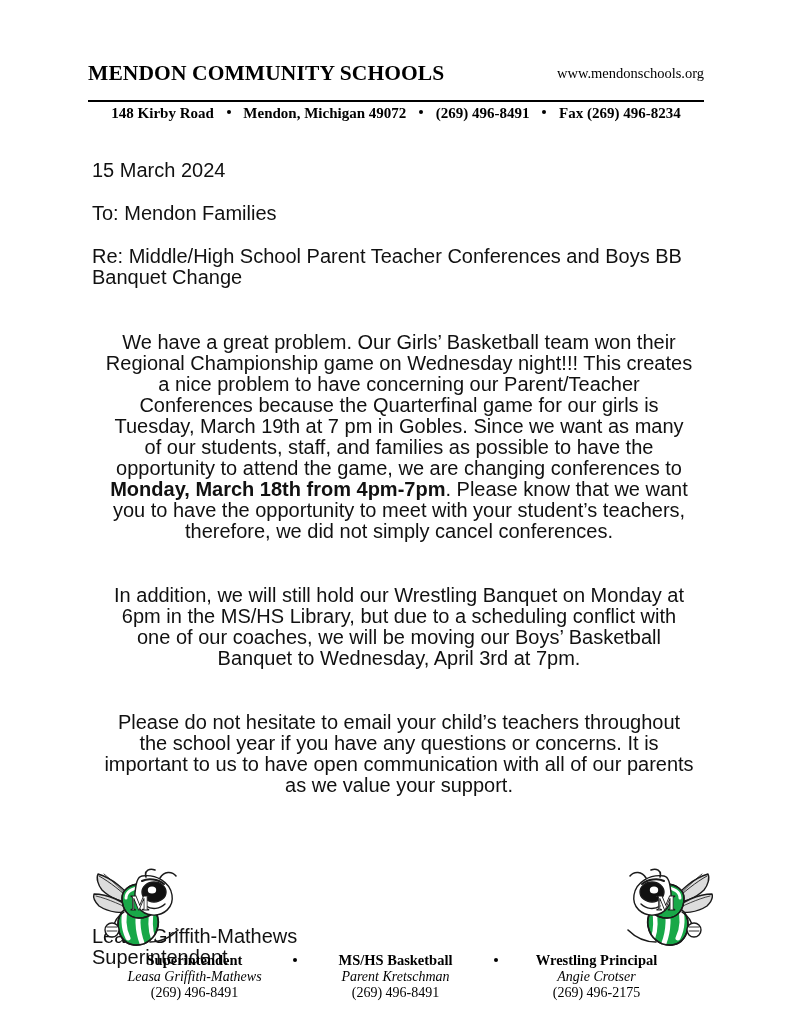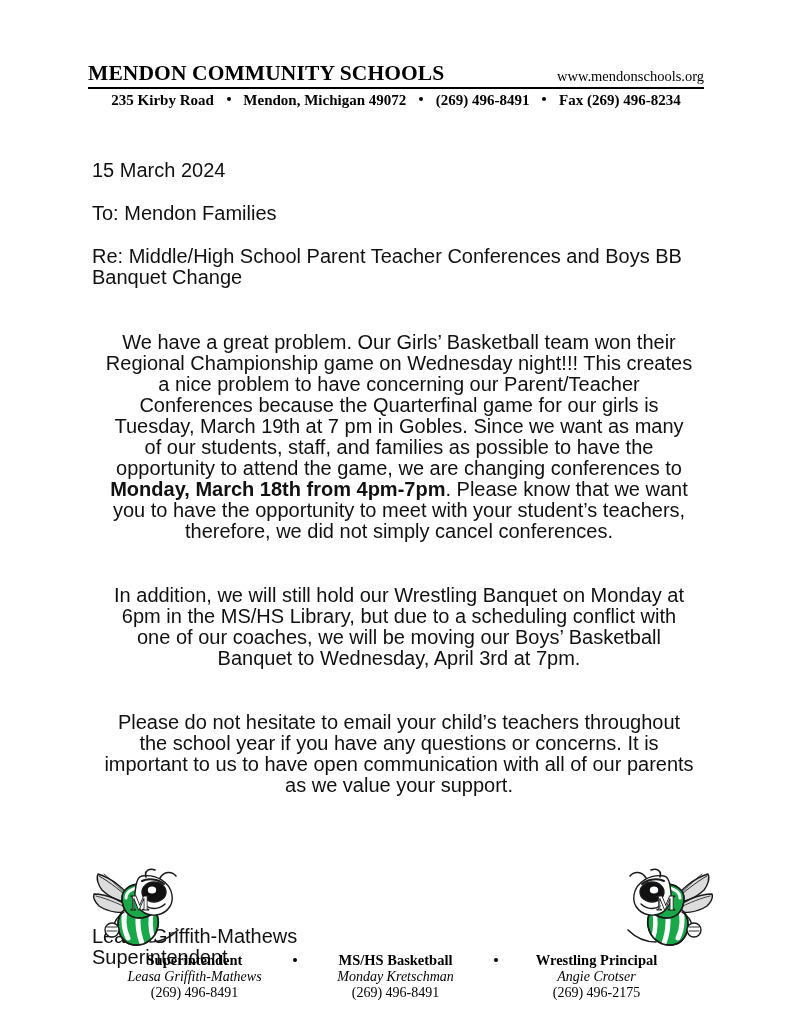--- a/index.html
+++ b/index.html
@@ -26,23 +26,23 @@
 
   
   .letterhead {
     position: absolute;
     left: 88px;
     top: 62px;
     width: 616px;
   }
   .lh-row1 {
     display: flex;
-    align-items: flex-end;
+    align-items: center;
     justify-content: space-between;
-    padding-bottom: 1px;
+    padding-bottom: 14px;
   }
   .lh-title {
     font-family: "Liberation Serif", serif;
     font-weight: bold;
     font-size: 21.5px;
     letter-spacing: 0.1px;
     white-space: nowrap;
     line-height: 1.05;
   }
   .lh-url {
@@ -162,21 +162,21 @@
 
 <div class="page">
 
   <div class="letterhead">
     <div class="lh-row1">
       <div class="lh-title">MENDON COMMUNITY SCHOOLS</div>
       <div class="lh-url">www.mendonschools.org</div>
     </div>
     <div class="lh-rule"></div>
     <div class="lh-row2">
-      <span>235 Kirby Road</span>
+      <span>148 Kirby Road</span>
       <span class="sep"><span class="dot"></span></span>
       <span>Mendon, Michigan 49072</span>
       <span class="sep"><span class="dot"></span></span>
       <span>(269) 496-8491</span>
       <span class="sep"><span class="dot"></span></span>
       <span>Fax (269) 496-8234</span>
     </div>
   </div>
 
   <div class="letter-body">
@@ -288,21 +288,21 @@
       <div class="foot-name">Leasa Griffith-Mathews</div>
       <div class="foot-phone">(269) 496-8491</div>
     </div>
 
     <div class="foot-sep">
         <span class="dot"></span>
       </div>
 
     <div class="foot-col c1">
       <div class="foot-role">MS/HS Basketball</div>
-      <div class="foot-name">Monday Kretschman</div>
+      <div class="foot-name">Parent Kretschman</div>
       <div class="foot-phone">(269) 496-8491</div>
     </div>
 
     <div class="foot-sep">
         <span class="dot"></span>
       </div>
 
     <div class="foot-col c2">
       <div class="foot-role">Wrestling Principal</div>
       <div class="foot-name">Angie Crotser</div>

